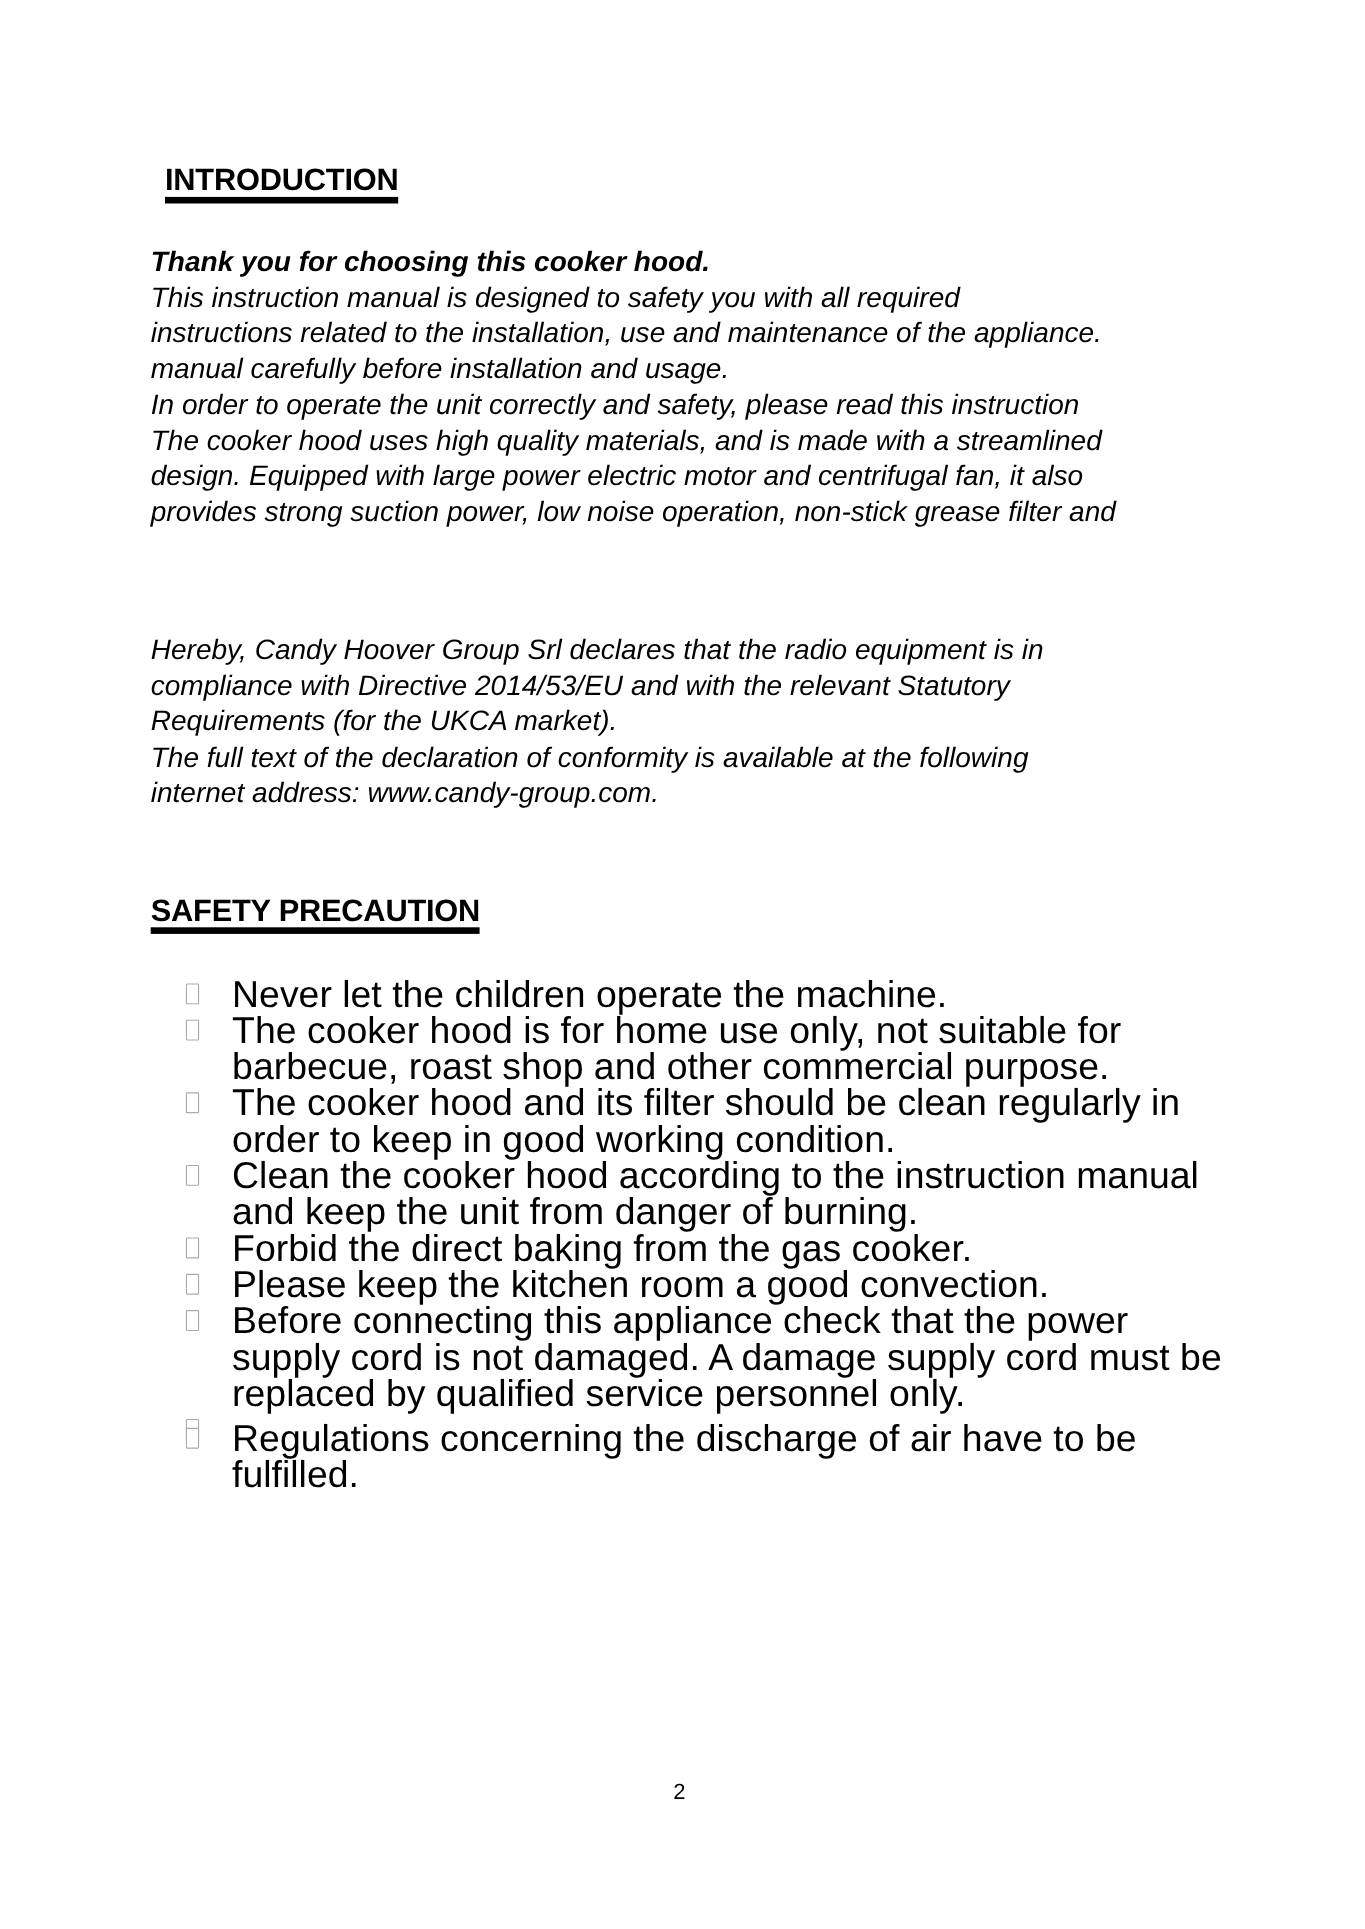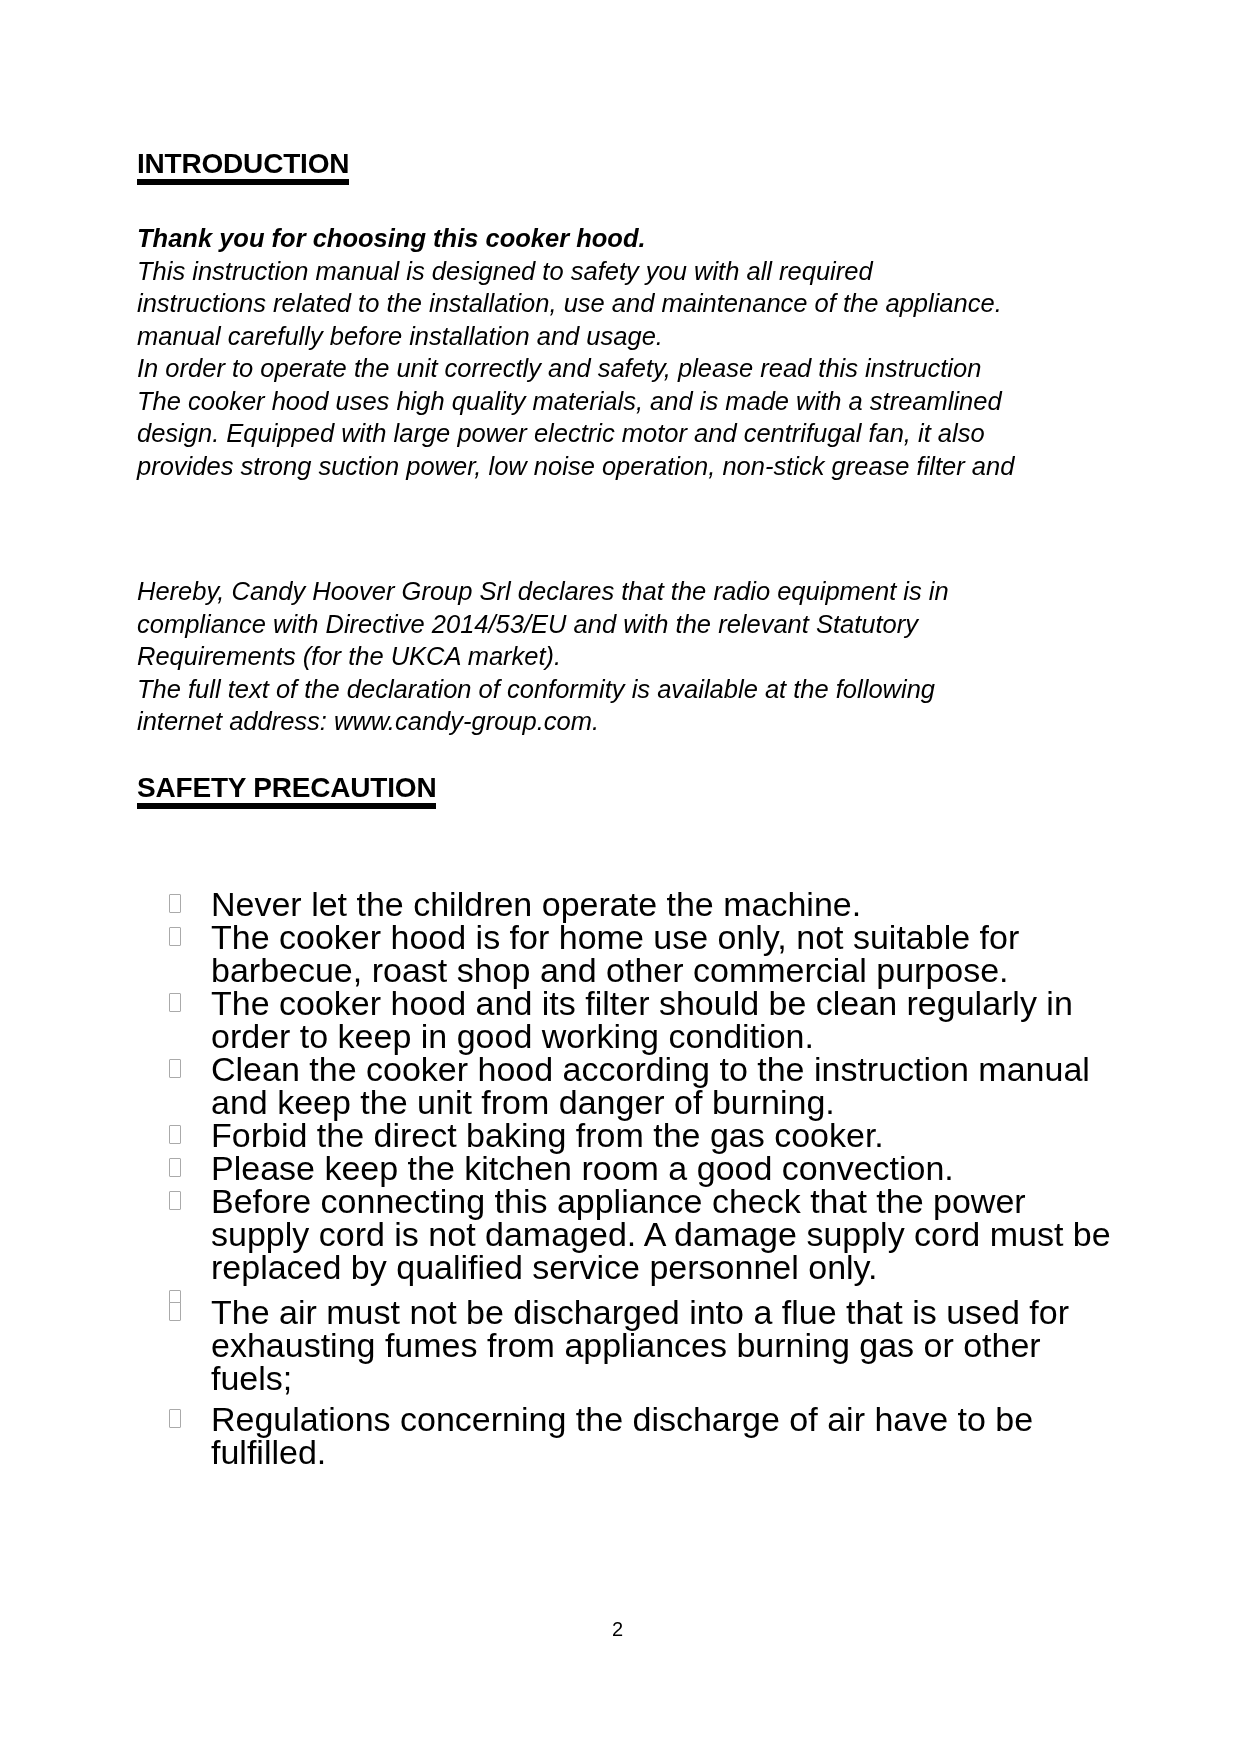--- a/index.html
+++ b/index.html
@@ -14,49 +14,48 @@
   .list { position: absolute; left: 166px; width: 960px; margin: 0; padding: 0; list-style: none;
           font-size: 34px; line-height: 33px; }
   .list li { position: relative; padding-left: 45px; }
   .box { position: absolute; left: 3px; top: 6px; width: 10px; height: 17px; border: 1px solid #aaa;
          border-radius: 1px; background: #fff; }
   .pagenum { position: absolute; left: 612px; top: 1618px; font-size: 20px; }
 </style>
 </head>
 <body>
 
-<h1 class="heading" style="top:148px;"><span>INTRODUCTION</span></h1>
+<h1 class="heading" style="top:148px;margin-left:13px;"><span>INTRODUCTION</span></h1>
 
 <div class="para" style="top:222px;">
   <p class="bold">Thank you for choosing this cooker hood.</p>
   <p>This instruction manual is designed to safety you with all required</p>
   <p>instructions related to the installation, use and maintenance of the appliance.</p>
   <p>manual carefully before installation and usage.</p>
   <p>In order to operate the unit correctly and safety, please read this instruction</p>
   <p>The cooker hood uses high quality materials, and is made with a streamlined</p>
   <p>design. Equipped with large power electric motor and centrifugal fan, it also</p>
   <p>provides strong suction power, low noise operation, non-stick grease filter and</p>
 </div>
 
 <div class="para" style="top:575px;">
   <p>Hereby, Candy Hoover Group Srl declares that the radio equipment is in</p>
   <p>compliance with Directive 2014/53/EU and with the relevant Statutory</p>
   <p>Requirements (for the UKCA market).</p>
   <p>The full text of the declaration of conformity is available at the following</p>
   <p>internet address: www.candy-group.com.</p>
 </div>
 
-<h1 class="heading" style="top:772px;"><span>SAFETY PRECAUTION</span></h1>
+<h1 class="heading" style="top:812px;"><span>SAFETY PRECAUTION</span></h1>
 
 <ul class="list" style="top:888px;">
   <li><span class="box"></span><span>Never let the children operate the machine.</span></li>
   <li><span class="box"></span><span>The cooker hood is for home use only, not suitable for barbecue, roast shop and other commercial purpose.</span></li>
   <li><span class="box"></span><span>The cooker hood and its filter should be clean regularly in order to keep in good working condition.</span></li>
   <li><span class="box"></span><span>Clean the cooker hood according to the instruction manual and keep the unit from danger of burning.</span></li>
   <li><span class="box"></span><span>Forbid the direct baking from the gas cooker.</span></li>
   <li><span class="box"></span><span>Please keep the kitchen room a good convection.</span></li>
   <li><span class="box"></span><span>Before connecting this appliance check that the power supply cord is not damaged. A damage supply cord must be replaced by qualified service personnel only.</span></li>
   <li><span class="box"></span></li>
-  <li style="margin-top:12px;"><span class="box"></span><span>The air must not be discharged into a flue that is used for exhausting fumes from appliances burning gas or other fuels;</span></li>
   <li style="margin-top:8px;"><span class="box"></span><span>Regulations concerning the discharge of air have to be fulfilled.</span></li>
 </ul>
 
 <div class="pagenum">2</div>
 
 </body></html>

